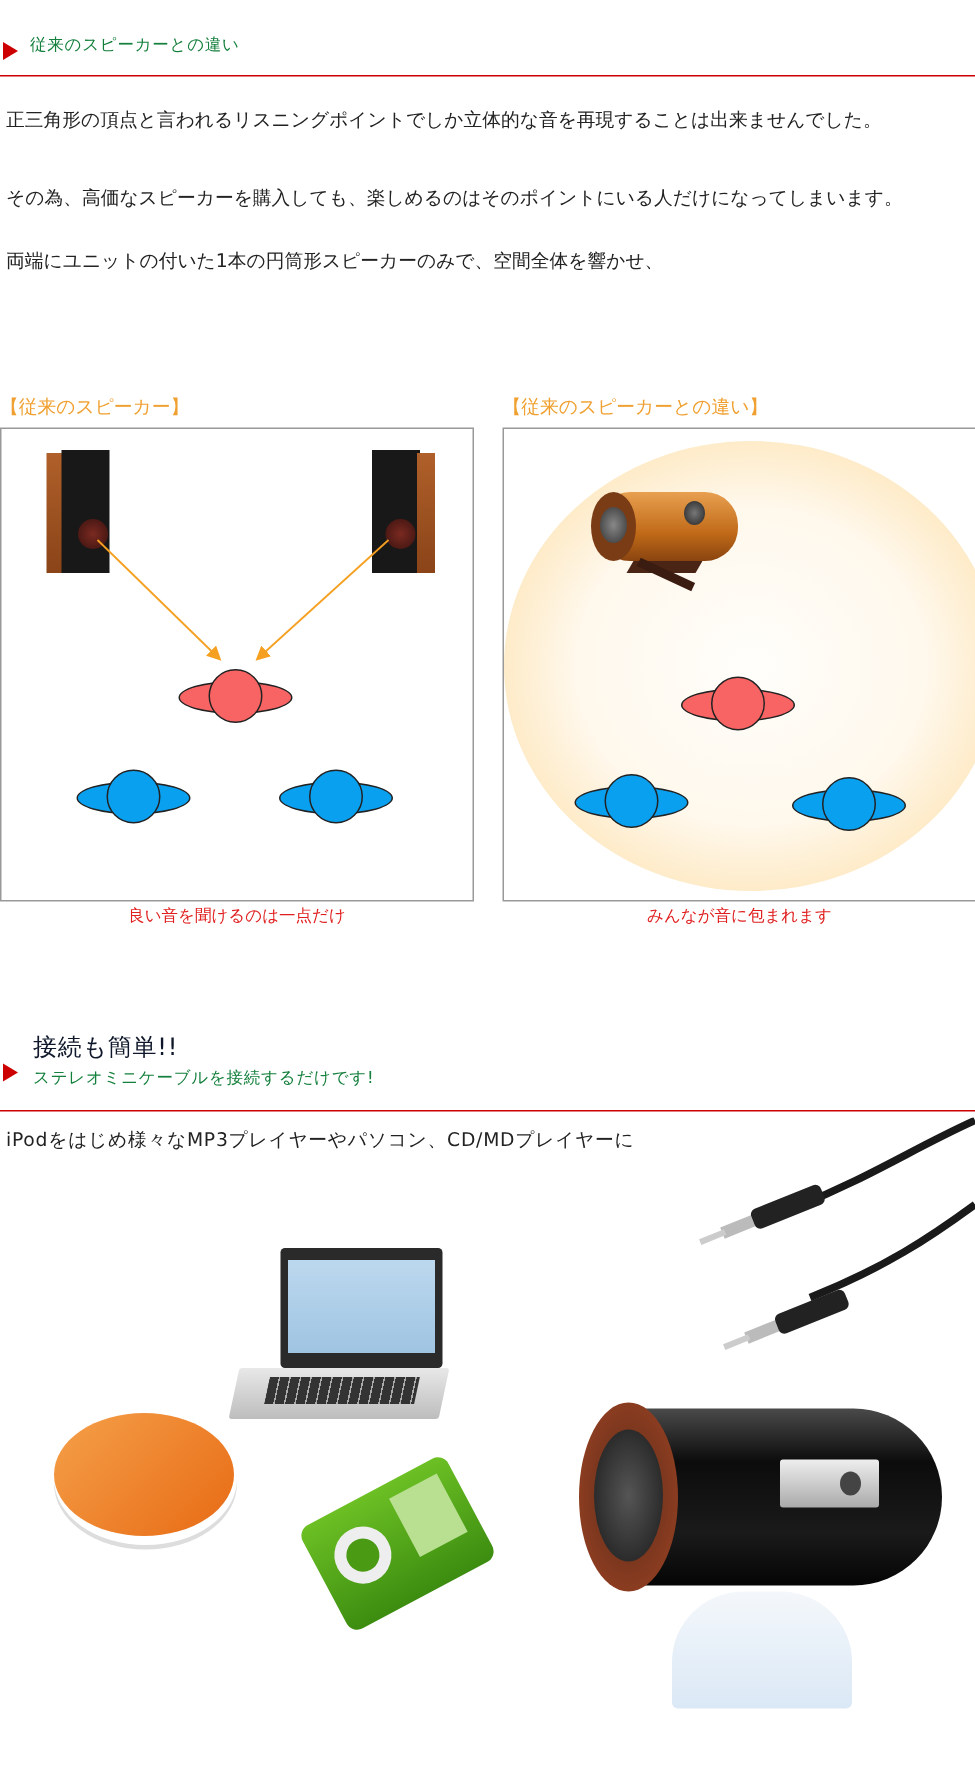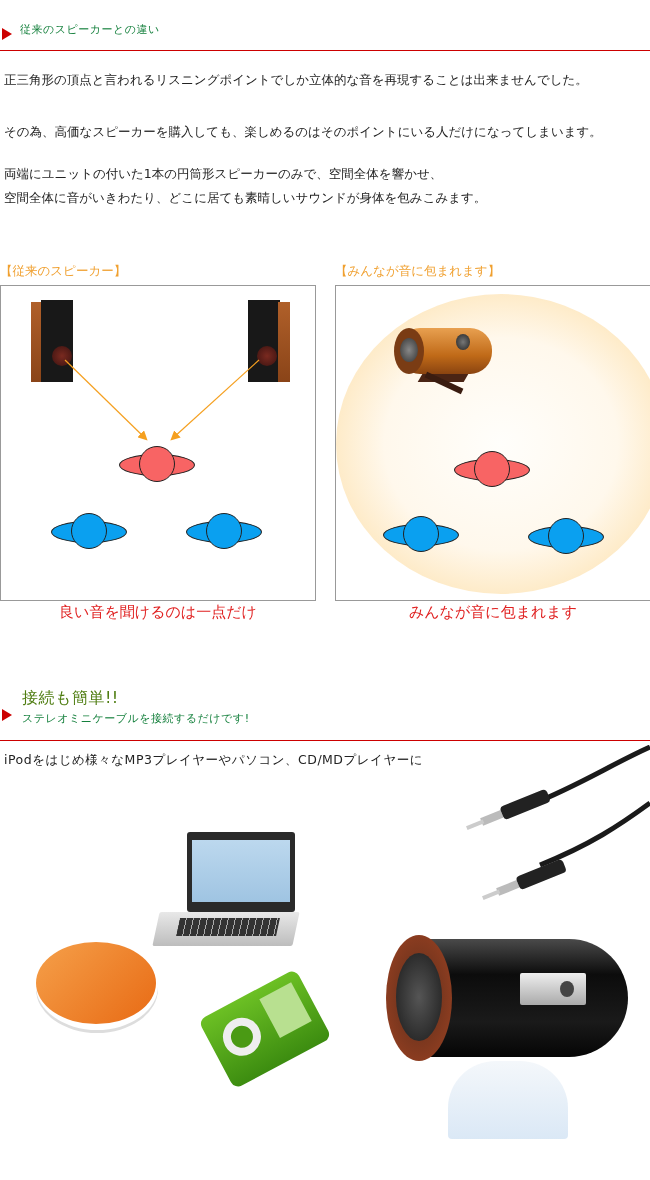--- a/index.html
+++ b/index.html
@@ -5,42 +5,41 @@
   html, body { margin:0; padding:0; background:#fff; }
   body { width:650px; height:1180px; position:relative; overflow:hidden;
          font-family:"DejaVu Sans", sans-serif; color:#222; }
   .abs { position:absolute; }
   .tri { width:0; height:0; border-top:6px solid transparent; border-bottom:6px solid transparent;
          border-left:10px solid #cc0000; position:absolute; }
   .h-title { position:absolute; font-size:11px; color:#15803d; white-space:nowrap; letter-spacing:0.5px; }
   .red-rule { position:absolute; left:0; width:650px; height:1px; background:#cc0000; }
   .para { position:absolute; left:4px; font-size:12.5px; line-height:20px; color:#222; white-space:nowrap; }
   .cap-orange { position:absolute; font-size:12.5px; color:#f0a030; white-space:nowrap; text-align:left; }
-  .cap-red { position:absolute; font-size:15px; color:#e02020; white-space:nowrap; text-align:center; }
+  .cap-red { position:absolute; font-size:11px; color:#e02020; white-space:nowrap; text-align:center; }
   .box { position:absolute; border:1px solid #999; background:#fff; overflow:hidden; }
   .person { position:absolute; width:76px; height:34px; }
   .person .body { position:absolute; left:0; top:8px; width:74px; height:20px; border-radius:50%; border:1px solid #222; }
   .person .head { position:absolute; left:20px; top:0; width:34px; height:34px; border-radius:50%; border:1px solid #222; }
   .p-red .body, .p-red .head { background:#f86464; }
   .p-blue .body, .p-blue .head { background:#0aa0f0; }
 </style>
 </head>
 <body>
 
 <div class="tri" style="left:2px; top:28px;"></div>
 <div class="h-title" style="left:20px; top:22px;">従来のスピーカーとの違い</div>
 <div class="red-rule" style="top:50px;"></div>
 
 <div class="para" style="top:64px;">
   <div style="margin-top:6px;">正三角形の頂点と言われるリスニングポイントでしか立体的な音を再現することは出来ませんでした。</div>
 </div>
 <div class="para" style="top:122px;">その為、高価なスピーカーを購入しても、楽しめるのはそのポイントにいる人だけになってしまいます。</div>
 <div class="para" style="top:160px;">
   <div style="margin-top:4px;">両端にユニットの付いた1本の円筒形スピーカーのみで、空間全体を響かせ、</div>
-  <div style="margin-top:4px;">空間全体に音がいきわたり、どこに居ても素晴しいサウンドが身体を包みこみます。</div>
 </div>
 
 <div class="cap-orange" style="left:0; width:316px; top:263px;">【従来のスピーカー】</div>
 <div class="box" style="left:0; top:285px; width:314px; height:314px;">
 
   <div class="abs" style="left:30px; top:14px; width:42px; height:82px;">
     <div class="abs" style="left:0; top:2px; width:12px; height:80px; background:linear-gradient(#b0602a,#8a4418);"></div>
     <div class="abs" style="left:10px; top:0; width:32px; height:82px; background:#181818;"></div>
     <div class="abs" style="left:21px; top:46px; width:20px; height:20px; border-radius:50%; background:radial-gradient(#7a2a20,#3a1210);"></div>
   </div>
@@ -67,21 +66,21 @@
       <div class="body"></div>
       <div class="head"></div>
     </div>
   <div class="person p-blue" style="left:185px; top:227px;">
       <div class="body"></div>
       <div class="head"></div>
     </div>
 </div>
 <div class="cap-red" style="left:0; width:316px; top:603px;">良い音を聞けるのは一点だけ</div>
 
-<div class="cap-orange" style="left:335px; width:316px; top:263px;">【みんなが音に包まれます】</div>
+<div class="cap-orange" style="left:335px; width:316px; top:263px;">【従来のスピーカーとの違い】</div>
 <div class="box" style="left:335px; top:285px; width:316px; height:314px;">
   <div class="abs" style="left:0; top:8px; width:330px; height:300px; border-radius:50%; background:radial-gradient(ellipse at center, #fffefb 0%, #fff8ec 50%, #fde2b0 85%, #fcd79c 100%);"></div>
   <div class="abs" style="left:58px; top:42px; width:100px; height:80px;">
     <div class="abs" style="left:4px; top:0; width:94px; height:46px; border-radius:22px; background:linear-gradient(#e8a050,#c06a18 60%,#8a4410);"></div>
     <div class="abs" style="left:0; top:0; width:30px; height:46px; border-radius:50%; background:#7a3c14;"></div>
     <div class="abs" style="left:6px; top:10px; width:18px; height:24px; border-radius:50%; background:radial-gradient(#888,#333);"></div>
     <div class="abs" style="left:62px; top:6px; width:14px; height:16px; border-radius:50%; background:radial-gradient(#777,#222);"></div>
     <div class="abs" style="left:26px; top:46px; width:46px; height:8px; background:#4a2414; transform:skewX(-30deg);"></div>
     <div class="abs" style="left:30px; top:52px; width:40px; height:6px; background:#3a1c10; transform:rotate(25deg);"></div>
   </div>
@@ -93,21 +92,21 @@
       <div class="body"></div>
       <div class="head"></div>
     </div>
   <div class="person p-blue" style="left:192px; top:232px;">
       <div class="body"></div>
       <div class="head"></div>
     </div>
 </div>
 <div class="cap-red" style="left:335px; width:316px; top:603px;">みんなが音に包まれます</div>
 
-<div class="h-title" style="left:22px; top:688px; font-size:16px; color:#4d7c0f;">接続も簡単!!</div>
+<div class="h-title" style="left:22px; top:688px; font-size:16px; color:#0f172a;">接続も簡単!!</div>
 <div class="tri" style="left:2px; top:709px;"></div>
 <div class="h-title" style="left:22px; top:711px;">ステレオミニケーブルを接続するだけです!</div>
 <div class="red-rule" style="top:740px;"></div>
 
 <div class="para" style="top:750px; letter-spacing:0.5px;">
   <div>iPodをはじめ様々なMP3プレイヤーやパソコン、CD/MDプレイヤーに</div>
 </div>
 
 <div class="abs" style="left:154px; top:832px; width:144px; height:114px;">
   <div class="abs" style="left:33px; top:0; width:108px; height:80px; background:#2a2a2a; border-radius:3px;"></div>

